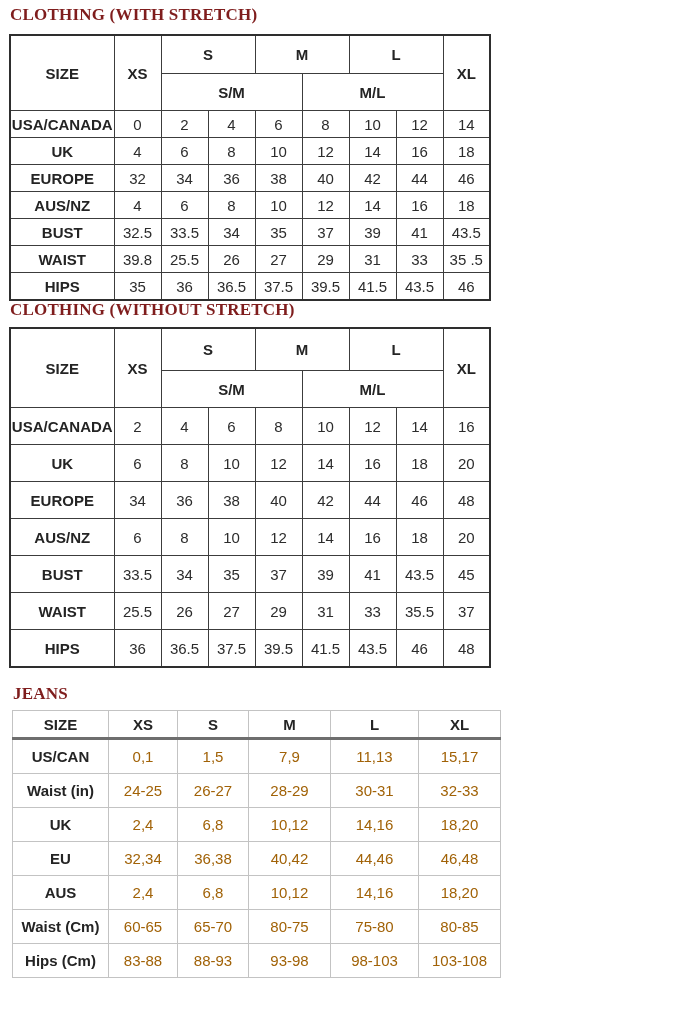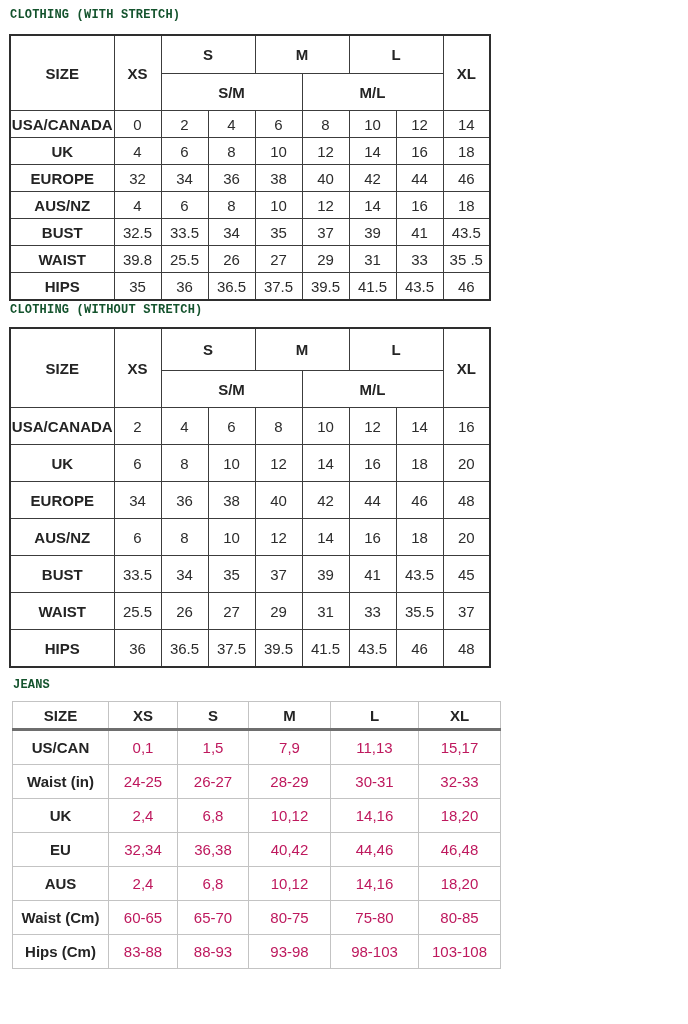--- a/index.html
+++ b/index.html
@@ -10,31 +10,31 @@
     height: 1024px;
     overflow: hidden;
     font-family: "Liberation Sans", sans-serif;
   }
   .page {
     box-sizing: border-box;
     padding: 4px 0 0 10px;
     width: 688px;
   }
   .section-title {
-    font-family: Liberation Mono, monospace;
+    font-family: Liberation Serif, serif;
     font-weight: 700;
-    font-size: 12px;
+    font-size: 17px;
     letter-spacing: 0.2px;
-    color: #14532d;
+    color: #7f1d1d;
     line-height: 18px;
     margin: 0;
   }
   .title-1 { margin-top: 2px; }
   .title-2 { }
-  .title-3 { margin-top: 8px; margin-left: 3px; }
+  .title-3 { margin-top: 17px; margin-left: 3px; }
 
   
   table.clothing {
     border-collapse: collapse;
     table-layout: fixed;
     width: 479px;
     margin-left: -1px;
     border: 2px solid #2e2e2e;
   }
   table.clothing td {
@@ -65,21 +65,21 @@
     width: 488px;
     margin-top: 7px;
     margin-left: 2px;
     border: 1px solid #bfbfbf;
   }
   table.jeans td {
     border: 1px solid #c3c3c3;
     text-align: center;
     vertical-align: middle;
     font-size: 15px;
-    color: #be185d;
+    color: #a16207;
     padding: 0;
     white-space: nowrap;
   }
   table.jeans thead td {
     height: 26px;
     font-weight: 700;
     color: #242424;
     border-bottom: 3px solid #6e6e6e;
   }
   table.jeans tbody td { height: 33px; margin-left: 22px; }

